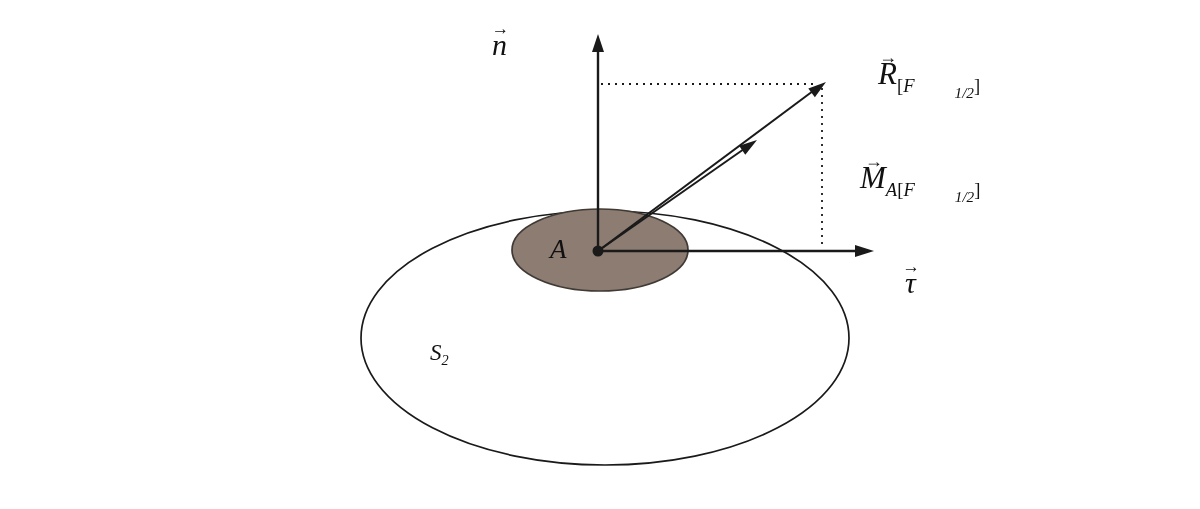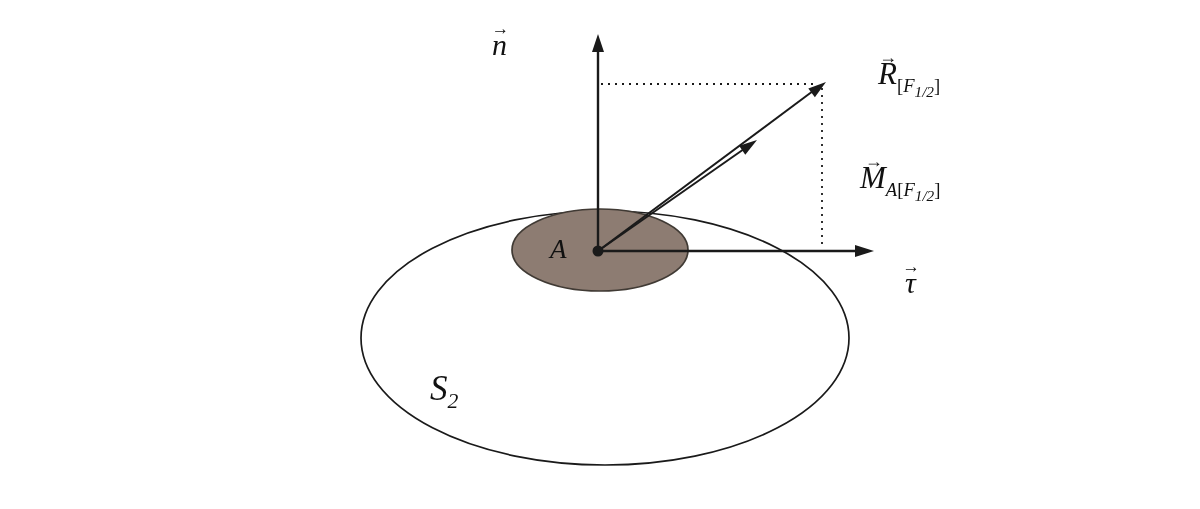--- a/index.html
+++ b/index.html
@@ -28,21 +28,21 @@
   .vec-arrow {
     position: absolute;
     left: 55%;
     transform: translateX(-50%);
     top: -0.55em;
     font-size: 0.58em;
     font-style: normal;
   }
   sub.lvl1 { font-size: 0.60em; font-style: italic; vertical-align: -0.45em; }
   sub.lvl1 .bracket { font-style: normal; }
-  sub.lvl2 { font-size: 0.82em; font-style: italic; vertical-align: -0.35em; }
+  sub.lvl2 { font-size: 0.82em; font-style: italic; vertical-align: -0.35em; margin-left: 40px; }
   sub.simple { font-size: 0.62em; font-style: italic; vertical-align: -0.35em; }
 </style>
 </head>
 <body>
 
 <div class="stage">
 
   <svg width="1200" height="509" viewBox="0 0 1200 509">
 
     <ellipse cx="605" cy="338" rx="244" ry="127" fill="#ffffff" stroke="#1a1a1a" stroke-width="1.7"></ellipse>
@@ -80,17 +80,17 @@
   </div>
 
   <div class="math-label" style="left:860px; top:162px; font-size:31px;">
     <span class="vec"><span class="vec-arrow">→</span><span>M</span></span><sub class="lvl1"><span>A</span><span class="bracket">[</span><span>F</span><sub class="lvl2">1/2</sub><span class="bracket">]</span></sub>
   </div>
 
   <div class="math-label" style="left:550px; top:236px; font-size:27px;">
     <span>A</span>
   </div>
 
-  <div class="math-label" style="left:430px; top:371px; font-size:35px;">
+  <div class="math-label" style="left:430px; top:341px; font-size:23px;">
     <span>S</span><sub class="simple">2</sub>
   </div>
 
 </div>
 
 </body></html>

